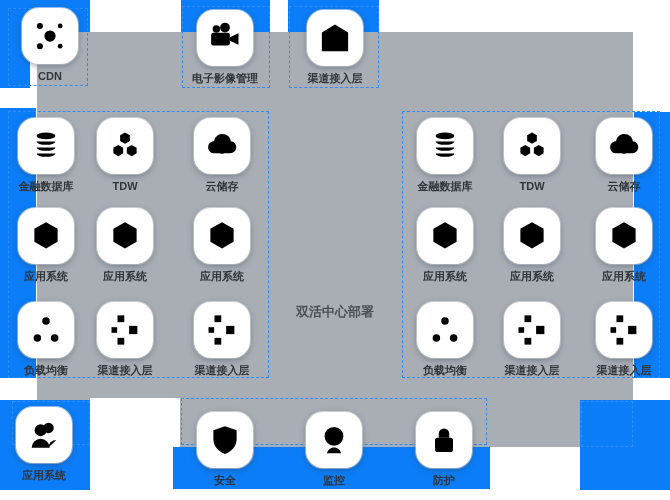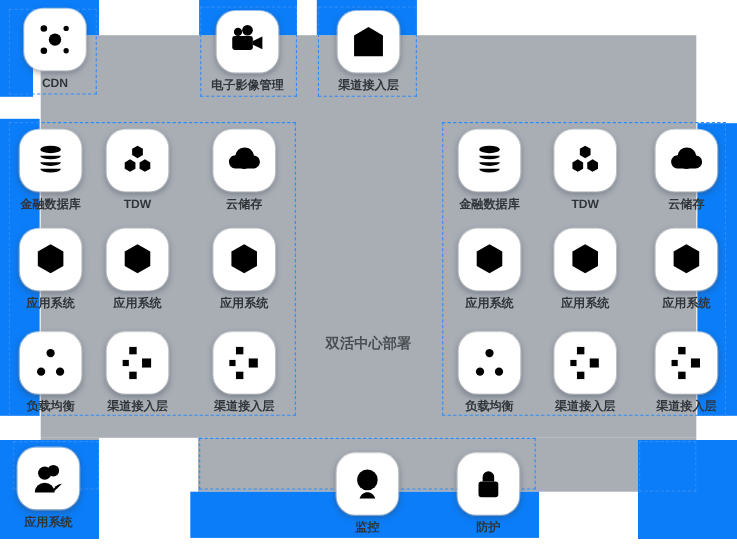--- a/index.html
+++ b/index.html
@@ -326,20 +326,28 @@
   </div>
 
   <div class="node" style="left:-1px;top:407px;">
     <div class="tile">
         <svg class="ic">
           <use href="#ic-users"></use>
         </svg>
       </div>
     <div class="nlabel">应用系统</div>
   </div>
+  <div class="node" style="left:180px;top:412px;">
+    <div class="tile">
+        <svg class="ic">
+          <use href="#ic-shield-check"></use>
+        </svg>
+      </div>
+    <div class="nlabel">安全</div>
+  </div>
   <div class="node" style="left:399px;top:412px;">
     <div class="tile">
         <svg class="ic">
           <use href="#ic-lock"></use>
         </svg>
       </div>
     <div class="nlabel">防护</div>
   </div>
   <div class="node" style="left:289px;top:412px;">
     <div class="tile">

